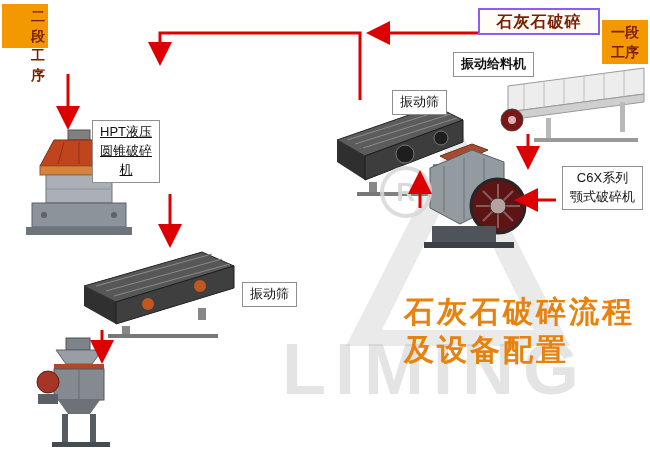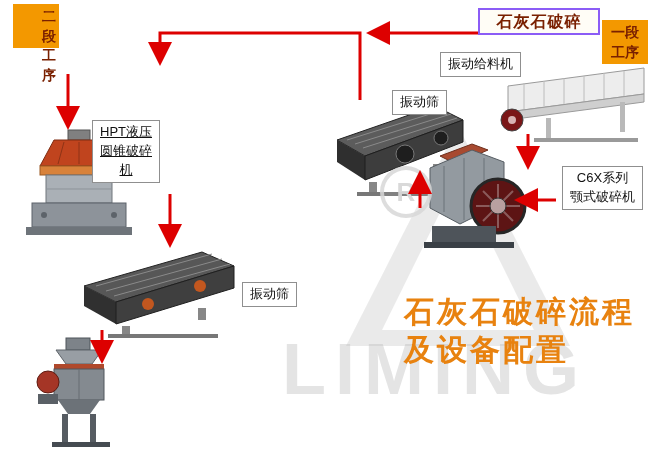--- a/index.html
+++ b/index.html
@@ -26,36 +26,36 @@
   .machine{position:absolute;z-index:2;}
   
   .flow-svg{position:absolute;left:0;top:0;z-index:4;pointer-events:none;}
   
   .stage-badge{
     position:absolute;z-index:6;width:46px;height:44px;
     background:#f39800;color:#7a2000;font-weight:bold;font-size:14px;
     line-height:1.4;text-align:center;padding-top:3px;box-sizing:border-box;
     white-space:pre-line;
   }
-  .badge-left{left:13px;top:4px;padding-left:26px;}
+  .badge-left{left:2px;top:4px;padding-left:26px;}
   .badge-right{left:602px;top:20px;}
   
   .source-box{
     position:absolute;left:478px;top:8px;z-index:6;width:122px;height:27px;
     background:#fffdf6;border:2px solid #8b5cf6;box-sizing:border-box;
     color:#7a2000;font-weight:bold;font-size:16px;text-align:center;
     line-height:23px;letter-spacing:1px;
   }
   
   .eq-label{
     position:absolute;z-index:5;background:#ffffff;border:1px solid #8f8f8f;
     color:#111;font-size:13px;line-height:1.45;padding:2px 7px;
     text-align:center;white-space:pre-line;
   }
-  .lbl-feeder{left:440px;top:52px;}
+  .lbl-feeder{left:453px;top:52px;font-weight:bold;}
   .lbl-screen-top{left:392px;top:90px;}
   .lbl-jaw{left:562px;top:166px;text-align:center;}
   .lbl-cone{left:92px;top:120px;text-decoration:underline;}
   .lbl-screen-bottom{left:242px;top:282px;}
   .lbl-sand{left:126px;top:366px;}
   
   .diagram-title{position:absolute;left:404px;z-index:6;color:#e8820f;
     font-weight:bold;font-size:30px;letter-spacing:3px;white-space:nowrap;}
   .title-line1{top:292px;}
   .title-line2{top:330px;}

